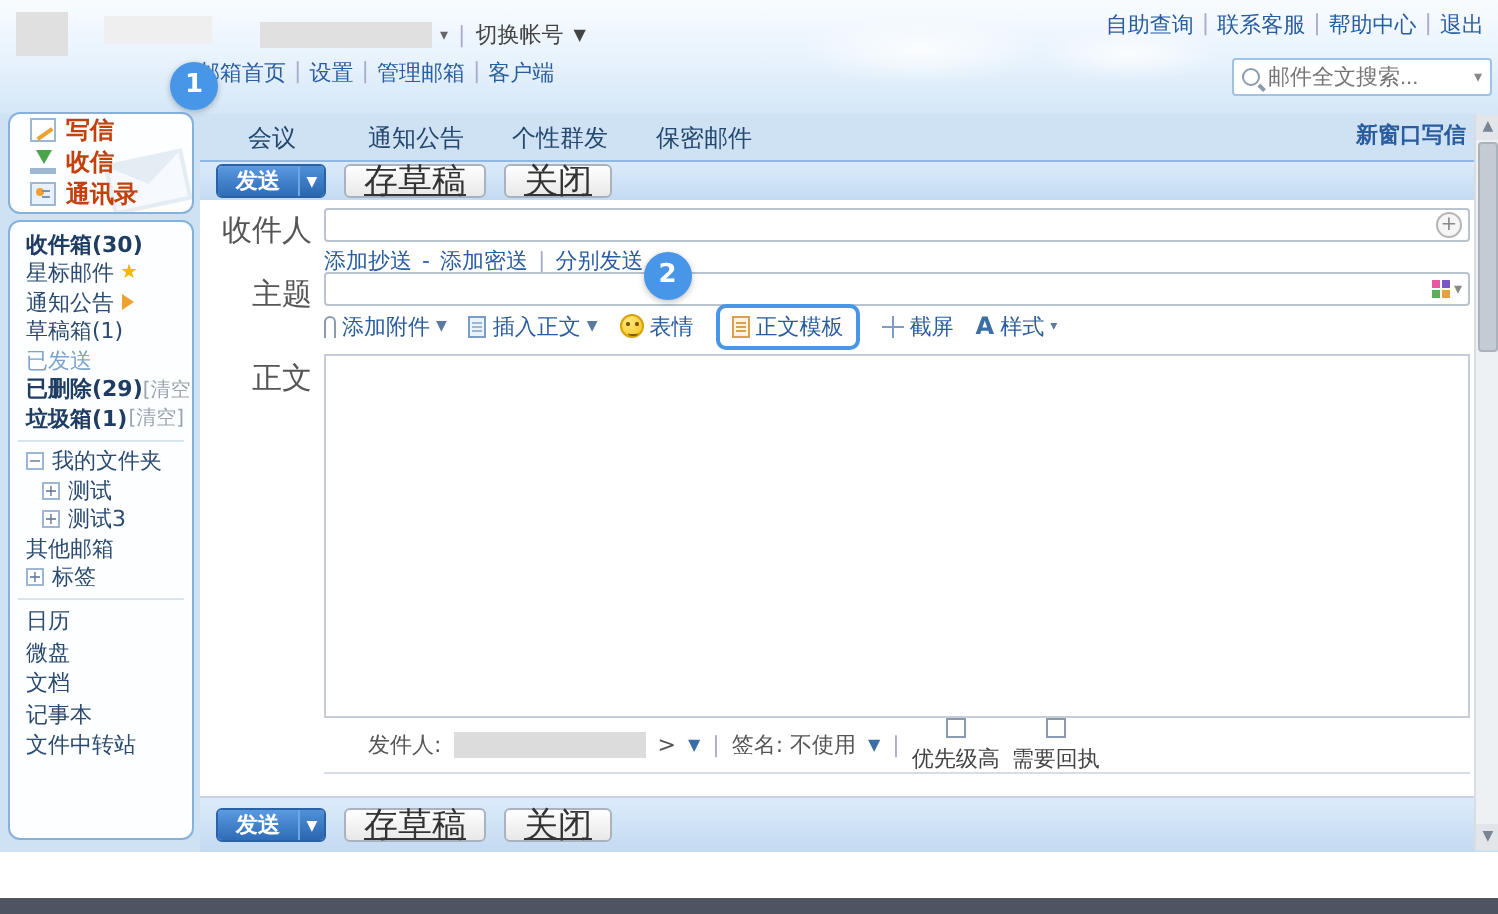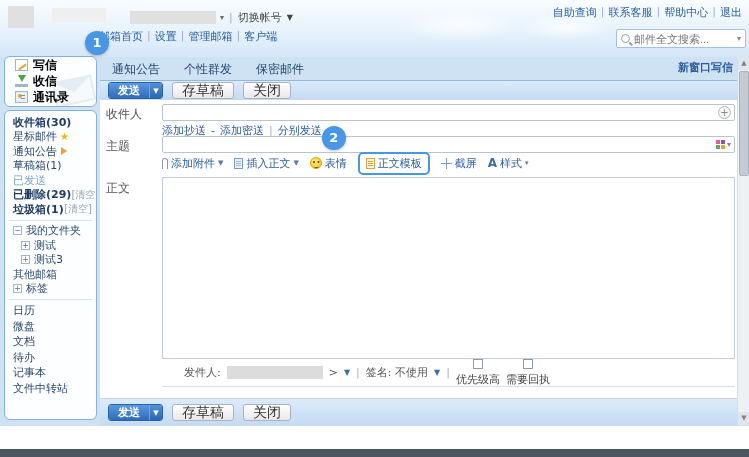--- a/index.html
+++ b/index.html
@@ -27,21 +27,21 @@
                 border:1px solid #9ec3e6; border-radius:2px; display:flex; align-items:center; padding:0 4px; gap:4px; }
   .search-box input { border:none; outline:none; flex:1; font-size:11px; color:#999; width:80px; background:transparent; }
   .mag-icon { width:9px; height:9px; border:1.5px solid #8a9bb0; border-radius:50%; position:relative; flex:none; }
   .mag-icon::after { content:""; position:absolute; width:4px; height:1.5px; background:#8a9bb0; transform:rotate(45deg); left:7px; top:8px; }
   .dd-arrow { font-size:8px; color:#888; flex:none; }
 
   
   .panel { position:absolute; left:4px; width:93px; background:#fdfeff; border:1px solid #85b1dc; border-radius:6px; overflow:hidden; }
   .panel-1 { top:56px; height:51px; }
   .panel-2 { top:110px; height:310px; padding-top:4px; }
-  .side-action { display:flex; align-items:center; gap:5px; padding:1px 0 1px 10px; height:16px; font-weight:bold; color:#000000; cursor:pointer; position:relative; z-index:2; }
+  .side-action { display:flex; align-items:center; gap:5px; padding:1px 0 1px 10px; height:16px; font-weight:bold; color:#c2410c; cursor:pointer; position:relative; z-index:2; }
   .side-action .ic { width:13px; height:12px; position:relative; flex:none; }
   .ic-compose { background:#fff; border:1px solid #9db6d2; }
   .ic-compose::after { content:""; position:absolute; left:2px; top:6px; width:9px; height:2px; background:#f0a030; transform:rotate(-35deg); }
   .ic-receive { border-bottom:3px solid #9db6d2; }
   .ic-receive::after { content:""; position:absolute; left:3px; top:0px; border-left:4px solid transparent; border-right:4px solid transparent; border-top:7px solid #4aa44a; }
   .ic-contacts { background:#e8f1fb; border:1px solid #9db6d2; }
   .ic-contacts::before { content:""; position:absolute; left:2px; top:2px; width:4px; height:4px; border-radius:50%; background:#f0a030; }
   .ic-contacts::after { content:""; position:absolute; right:2px; top:3px; width:4px; height:1px; background:#7a93b5; box-shadow:0 3px 0 #7a93b5; }
   .watermark { position:absolute; right:2px; bottom:2px; width:40px; height:26px; border:2px solid #dbe5f0; background:#f2f7fc; transform:rotate(-12deg); opacity:.7; z-index:1; }
   .watermark::after { content:""; position:absolute; left:-1px; top:-1px; border-left:19px solid transparent; border-right:19px solid transparent; border-top:13px solid #dbe5f0; }
@@ -62,25 +62,25 @@
   .new-window { position:absolute; right:16px; top:60px; font-size:11px;font-weight:bold; }
   .tabs { position:absolute; left:100px; top:59px; display:flex; height:21px; }
   .tab { width:72px; text-align:center; line-height:21px; font-size:12px; color:#24486e; cursor:pointer; }
   .tab.active { background:#fff; border:1px solid #6aa3dd; border-bottom:none; border-radius:4px 4px 0 0; font-weight:bold; color:#1a4f8f; }
   .btnbar { position:absolute; left:100px; top:80px; width:637px; height:20px;
             background:linear-gradient(180deg,#dcebfb,#c3daf1); border-top:1px solid #8fb8e2; display:flex; align-items:center; padding-left:8px; gap:9px; }
   .btnbar.bottom { top:399px; height:27px; border-top:none; }
   .send-btn { display:flex; height:17px; border:1px solid #2a62a8; border-radius:3px; overflow:hidden; cursor:pointer; }
   .send-btn .main { background:linear-gradient(180deg,#5a9ae0,#2e6cb7); color:#fff; font-weight:bold; font-size:11px; padding:0 9px; line-height:16px; }
   .send-btn .arrow { background:linear-gradient(180deg,#4f91d8,#2a66b0); color:#fff; font-size:7px; width:13px; text-align:center; line-height:16px; border-left:1px solid #6ea6e0; }
-  .sec-btn { height:17px; background:linear-gradient(180deg,#ffffff,#e8e8e8); border:1px solid #aab3bd; border-radius:3px; font-size:14px; color:#333; padding:0 9px; line-height:15px; cursor:pointer; }
+  .sec-btn { height:17px; background:linear-gradient(180deg,#ffffff,#e8e8e8); border:1px solid #aab3bd; border-radius:3px; font-size:17px; color:#333; padding:0 9px; line-height:15px; cursor:pointer;text-decoration:underline; }
 
   
   .form { position:absolute; left:100px; top:100px; width:637px; height:299px; background:#fff; border-bottom:1px solid #c9d4df; }
-  .frm-label { position:absolute; left:6px; width:50px; text-align:left; color:#555; font-size:12px; }
+  .frm-label { position:absolute; left:6px; width:50px; text-align:right; color:#555; font-size:15px; }
   .frm-input { position:absolute; left:62px; width:573px; height:17px; border:1px solid #b9c4cf; border-radius:2px; background:#fff; display:flex; align-items:center; padding:0 3px; }
   .frm-input input { border:none; outline:none; flex:1; height:13px; font-size:11px; background:transparent; }
   .add-contact { margin-left:auto; width:13px; height:13px; border:1px solid #b5b5b5; border-radius:50%; color:#8a8a8a; font-size:10px; line-height:11px; text-align:center; background:#f5f5f5; cursor:pointer; flex:none; }
   .subj-icons { margin-left:auto; display:flex; align-items:center; gap:2px; flex:none; cursor:pointer; }
   .grid-ic { width:9px; height:9px; display:grid; grid-template-columns:4px 4px; grid-template-rows:4px 4px; gap:1px; }
   .grid-ic i { display:block; } .g1{background:#e85aa0;} .g2{background:#7a56c2;} .g3{background:#58b158;} .g4{background:#e8a23c;}
   .cc-links { position:absolute; left:62px; top:23px; display:flex; gap:5px; font-size:11px; align-items:center; }
   .cc-links .dash { color:#2a5d9f; }
   .toolbar { position:absolute; left:62px; top:52px; display:flex; align-items:center; gap:11px; font-size:11px; height:22px; }
   .tb-item { display:flex; align-items:center; gap:3px; color:#2a5d9f; cursor:pointer; white-space:nowrap; }
@@ -236,33 +236,31 @@
     <div class="app-row">
         <span>日历</span>
       </div>
     <div class="app-row">
         <span>微盘</span>
       </div>
     <div class="app-row">
         <span>文档</span>
       </div>
     <div class="app-row">
-        <span>待办</span>
-      </div>
-    <div class="app-row">
         <span>记事本</span>
       </div>
     <div class="app-row">
         <span>文件中转站</span>
       </div>
   </div>
 
   <span class="new-window lnk">新窗口写信</span>
 
   <div class="tabs">
+    <div class="tab">会议</div>
     <div class="tab">通知公告</div>
     <div class="tab">个性群发</div>
     <div class="tab">保密邮件</div>
   </div>
 
   <div class="btnbar">
     <div class="send-btn">
       <span class="main">发送</span>
       <span class="arrow">▼</span>
     </div>

